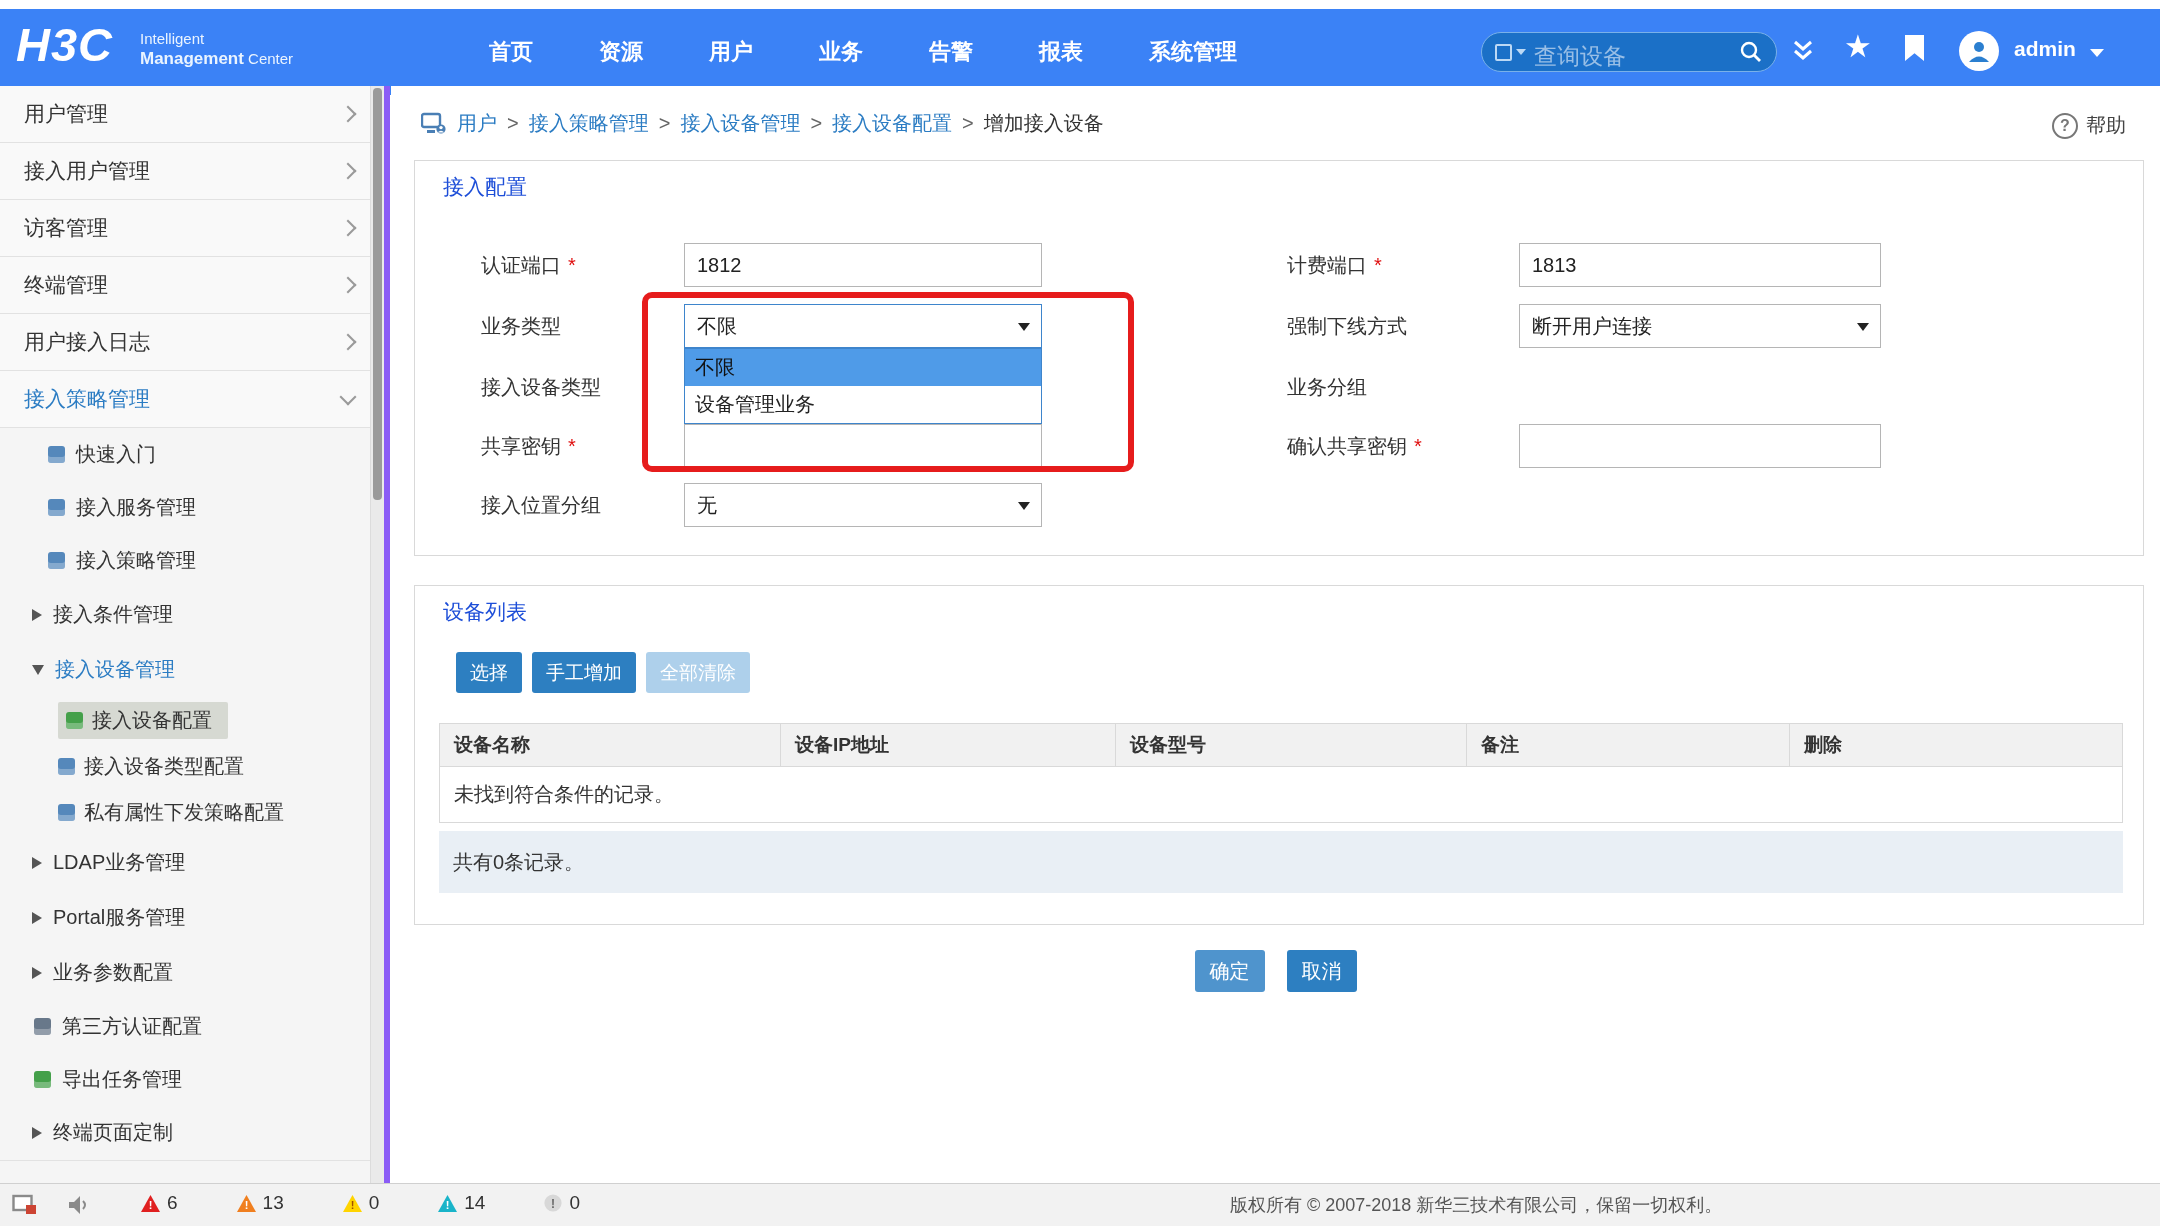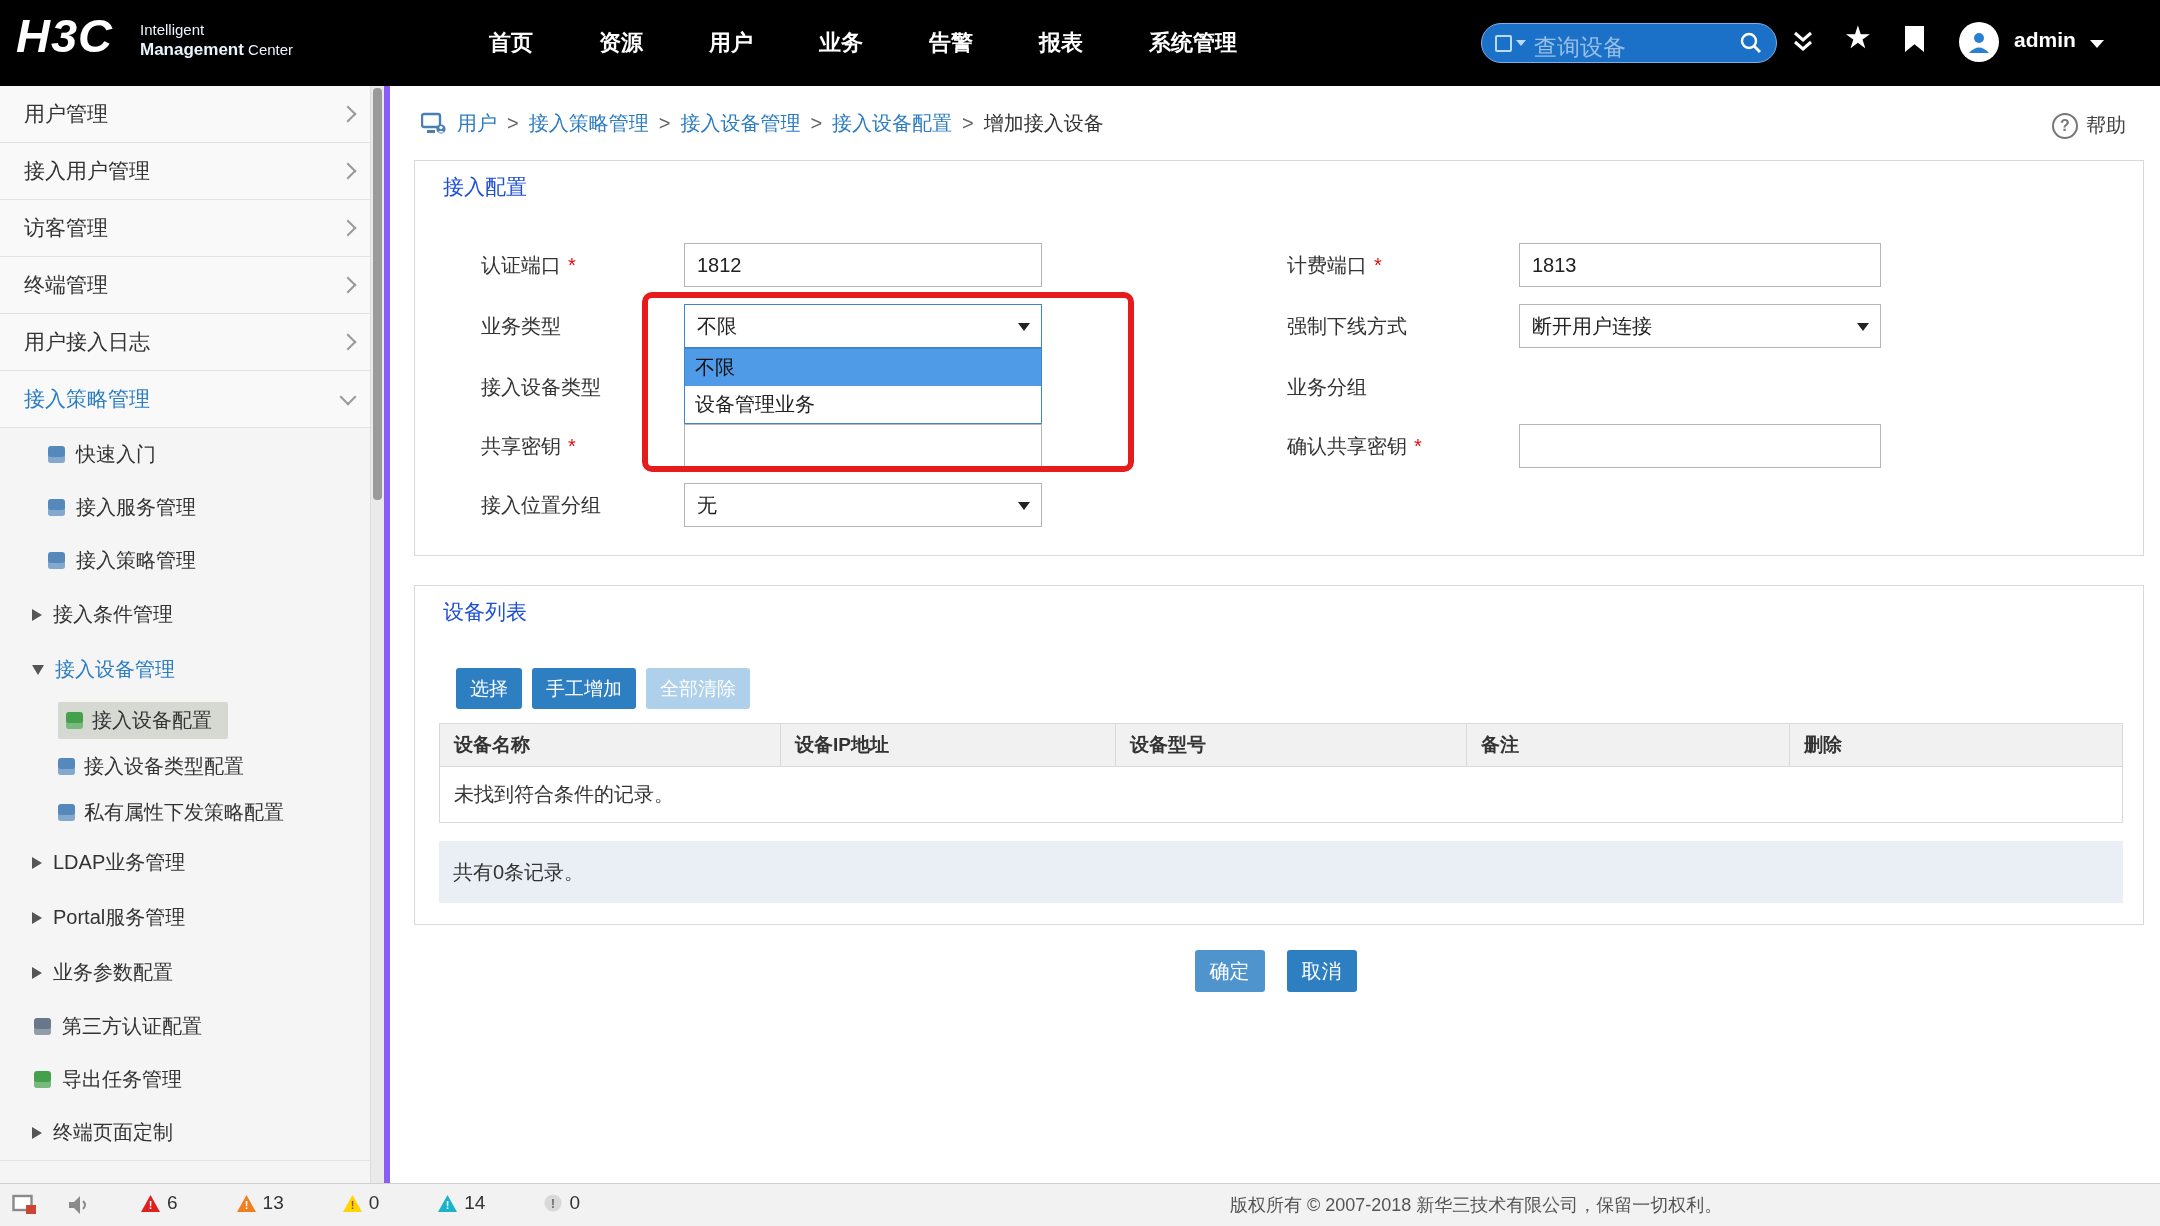--- a/index.html
+++ b/index.html
@@ -1,20 +1,20 @@
 <!DOCTYPE html>
 <html><head>
 <meta charset="utf-8">
 <style>
   html,body{margin:0;padding:0;background:#e9e9e9;}
   .page{position:relative;width:2160px;height:1226px;overflow:hidden;background:#fff;
         font-family:"Liberation Sans","DejaVu Sans",sans-serif;cursor:default;
         -webkit-font-smoothing:antialiased;}
   
-  .hdr{position:absolute;left:0;top:0;width:2160px;height:86px;background:#000000;color:#fff;}
+  .hdr{position:absolute;left:0;top:9px;width:2160px;height:86px;background:#3b82f6;color:#fff;}
   .h3c{position:absolute;left:16px;top:8px;font-size:47px;font-weight:bold;font-style:italic;letter-spacing:1px;cursor:pointer;}
   .logosub{position:absolute;left:140px;top:20px;font-size:15px;line-height:20px;color:#eaf4ff;}
   .logosub b{font-size:17px;}
   .topnav{position:absolute;left:456px;top:0;height:86px;display:flex;align-items:center;}
   .navitem{padding:0 33px;font-size:22px;font-weight:bold;cursor:pointer;white-space:nowrap;}
   .srch{position:absolute;left:1481px;top:23px;width:296px;height:40px;box-sizing:border-box;
         border:1px solid #79b1e9;background:#1b70c7;border-radius:21px;display:flex;align-items:center;}
   .scope{display:flex;align-items:center;margin-left:13px;gap:4px;cursor:pointer;}
   .scope .sq{width:13px;height:13px;border:2px solid #bcd9f5;border-radius:2px;}
   .scope .car{width:0;height:0;border-left:5px solid transparent;border-right:5px solid transparent;border-top:6px solid #bcd9f5;}
@@ -72,30 +72,30 @@
   input.fld{padding:0 12px;outline:none;}
   .wl{left:269px;width:358px;}
   .wr{left:1104px;width:362px;}
   .sel{display:flex;align-items:center;padding:0 34px 0 12px;cursor:pointer;}
   .caret{position:absolute;right:11px;top:18px;width:0;height:0;border-left:6px solid transparent;border-right:6px solid transparent;border-top:8px solid #222;}
   .combo-open{border-color:#3e85cc;}
   .dlist{position:absolute;left:269px;top:187px;width:358px;box-sizing:border-box;background:#fff;border:1px solid #3e85cc;z-index:5;}
   .dopt{height:37px;line-height:37px;padding:0 10px;font-size:20px;color:#222;cursor:pointer;}
   .dopt.hl{background:#4f9be8;color:#111;}
   .redbox{position:absolute;left:227px;top:131px;width:480px;height:168px;border:6px solid #e61c1c;border-radius:10px;z-index:10;pointer-events:none;}
-  .btnrow{position:absolute;left:41px;top:82px;display:flex;gap:10px;}
+  .btnrow{position:absolute;left:41px;top:66px;display:flex;gap:10px;}
   .btn{height:41px;line-height:41px;padding:0 14px;background:#2d7fc1;color:#fff;font-size:19px;border-radius:3px;cursor:pointer;white-space:nowrap;}
   .btn.dis{background:#aed0eb;cursor:default;}
   .dtable{position:absolute;left:24px;top:137px;width:1684px;box-sizing:border-box;border:1px solid #d9d9d9;}
   .thead{display:flex;height:42px;background:#f1f1f1;border-bottom:1px solid #d9d9d9;align-items:center;}
   .th{box-sizing:border-box;padding:0 14px;line-height:42px;font-weight:bold;font-size:19px;color:#333;border-right:1px solid #d9d9d9;}
   .th:last-child{border-right:none;flex:1;}
   .c1{width:341px;}.c2{width:335px;}.c3{width:351px;}.c4{width:323px;}
   .trow{height:55px;line-height:55px;padding:0 14px;font-size:20px;color:#333;background:#fff;}
-  .pager{position:absolute;left:24px;top:255px;width:1684px;height:62px;box-sizing:border-box;background:#e9eff5;line-height:62px;padding:0 14px;font-size:20px;color:#333;}
+  .pager{position:absolute;left:24px;top:245px;width:1684px;height:62px;box-sizing:border-box;background:#e9eff5;line-height:62px;padding:0 14px;font-size:20px;color:#333;}
   .actions{position:absolute;left:0;top:864px;width:1769px;display:flex;justify-content:center;gap:22px;}
   .abtn{height:42px;line-height:42px;padding:0 15px;color:#fff;font-size:20px;border-radius:3px;cursor:pointer;}
   .ok{background:#4f94cd;}
   .cancel{background:#2d7fc1;}
   
   .ftr{position:absolute;left:0;top:1183px;width:2160px;height:43px;background:#f2f2f2;border-top:1px solid #d0d0d0;box-sizing:border-box;}
   .ficons{position:absolute;left:12px;top:9px;display:flex;gap:28px;}
   .alarms{position:absolute;left:140px;top:8px;display:flex;gap:58px;align-items:center;}
   .al{display:flex;align-items:center;gap:6px;font-size:19px;color:#333;cursor:pointer;}
   .copyright{position:absolute;left:1230px;top:0;line-height:42px;font-size:18px;color:#555;}

